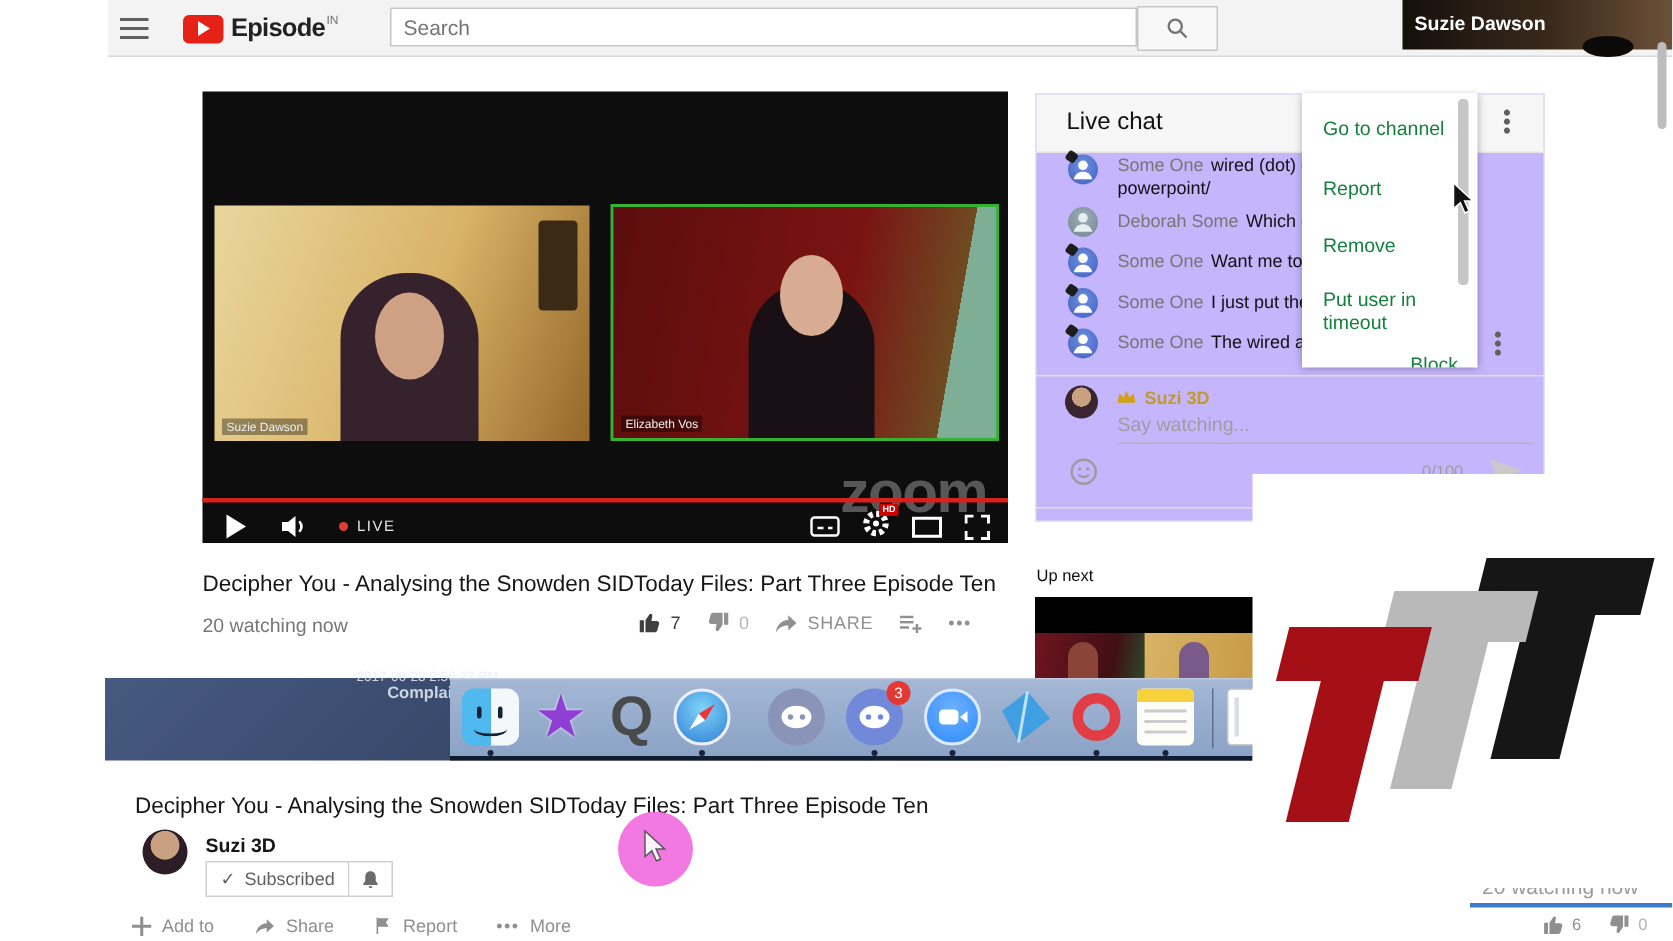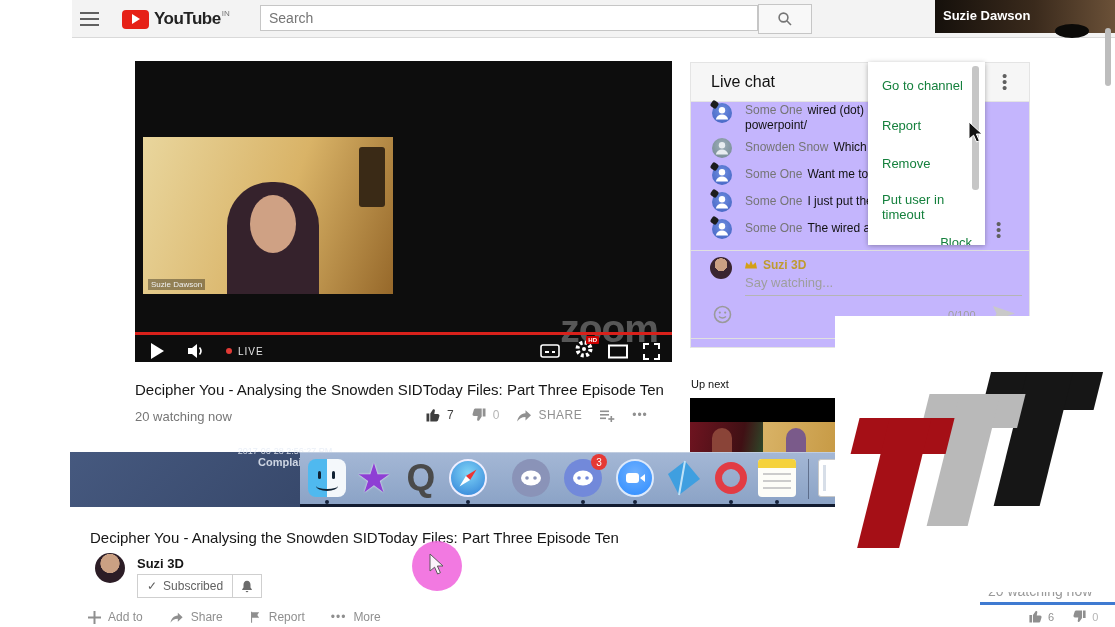--- a/index.html
+++ b/index.html
@@ -70,21 +70,21 @@
 <div class="page">
 
   <div class="abs topbar"></div>
   <div class="abs hamburger" style="left:80px;top:12px;">
       <span></span>
       <span></span>
       <span></span>
     </div>
   <div class="abs" style="left:122px;top:9px;display:flex;align-items:center;gap:5px;">
     <div class="logo-badge"></div>
-    <div><span class="logo-word">YouTube</span><span class="logo-sup">IN</span></div>
+    <div><span class="logo-word">Episode</span><span class="logo-sup">IN</span></div>
   </div>
   <input class="abs searchbox" style="left: 260px; top: 5px;" placeholder="Search">
   <div class="abs searchbtn" style="left:758px;top:4px;">
     <svg width="16" height="16" viewBox="0 0 16 16">
         <circle cx="6.5" cy="6.5" r="4.4" fill="none" stroke="#757575" stroke-width="1.6"></circle>
         <line x1="9.8" y1="9.8" x2="14" y2="14" stroke="#757575" stroke-width="1.6"></line>
       </svg>
   </div>
 
   <div class="abs camoverlay">
@@ -95,20 +95,25 @@
 
   <div class="abs player">
 
     <div class="abs" style="left:8px;top:76px;width:250px;height:157px;background:linear-gradient(110deg,#e9d69d,#d9b367 55%,#96682a);overflow:hidden;">
       <div class="abs" style="right:8px;top:10px;width:26px;height:60px;background:#3a2a16;border-radius:3px;"></div>
       <div class="person-hair" style="left:84px;width:92px;height:112px;background:#35222c;"></div>
       <div class="person-face" style="left:107px;top:58px;width:46px;height:58px;background:#cfa184;"></div>
       <span class="cam-label">Suzie Dawson</span>
     </div>
 
+    <div class="abs" style="left:272px;top:75px;width:255px;height:154px;background:linear-gradient(100deg,#5c0d0d,#7a1413 60%,#6e4b22 86%,#7fae96 86%);border:2px solid #35b234;overflow:hidden;">
+      <div class="person-hair" style="left:90px;width:84px;height:104px;background:#181014;"></div>
+      <div class="person-face" style="left:111px;top:32px;width:42px;height:54px;background:#d8ac92;"></div>
+      <span class="cam-label">Elizabeth Vos</span>
+    </div>
     <div class="abs watermark">zoom</div>
     <div class="abs progress"></div>
 
     <div class="abs ctrl" style="left:16px;">
       <div class="playtri"></div>
       <svg style="margin-left:24px;" width="20" height="16" viewBox="0 0 20 16">
           <polygon points="0,5 4,5 9,1 9,15 4,11 0,11" fill="#fff"></polygon>
           <path d="M11.5 4.5q3 3.5 0 7" stroke="#fff" stroke-width="1.6" fill="none"></path>
         </svg>
       <div class="livedot" style="margin-left:18px;"></div>
@@ -179,21 +184,21 @@
   <div class="abs msg-avatar" style="left:712px;top:103px;"><div class="modbadge"></div><svg width="20" height="20" viewBox="0 0 20 20">
         <circle cx="10" cy="7.2" r="3.2" fill="#fff"></circle>
         <path d="M3.8 16.5c.8-3.4 3.3-5 6.2-5s5.4 1.6 6.2 5z" fill="#fff"></path>
       </svg></div>
   <div class="msgline" style="top:103px;"><span class="mname">Some One</span><span>wired (dot) co</span></div>
   <div class="msgline" style="top:118px;">powerpoint/</div>
   <div class="abs msg-avatar gray" style="left:712px;top:138px;"><svg width="20" height="20" viewBox="0 0 20 20">
         <circle cx="10" cy="7.2" r="3.2" fill="#e8edf0"></circle>
         <path d="M3.8 16.5c.8-3.4 3.3-5 6.2-5s5.4 1.6 6.2 5z" fill="#e8edf0"></path>
       </svg></div>
-  <div class="msgline" style="top:140px;"><span class="mname">Snowden Snow</span><span>Which co</span></div>
+  <div class="msgline" style="top:140px;"><span class="mname">Deborah Some</span><span>Which co</span></div>
   <div class="abs msg-avatar" style="left:712px;top:165px;"><div class="modbadge"></div><svg width="20" height="20" viewBox="0 0 20 20">
         <circle cx="10" cy="7.2" r="3.2" fill="#fff"></circle>
         <path d="M3.8 16.5c.8-3.4 3.3-5 6.2-5s5.4 1.6 6.2 5z" fill="#fff"></path>
       </svg></div>
   <div class="msgline" style="top:167px;"><span class="mname">Some One</span><span>Want me to li</span></div>
   <div class="abs msg-avatar" style="left:712px;top:192px;"><div class="modbadge"></div><svg width="20" height="20" viewBox="0 0 20 20">
         <circle cx="10" cy="7.2" r="3.2" fill="#fff"></circle>
         <path d="M3.8 16.5c.8-3.4 3.3-5 6.2-5s5.4 1.6 6.2 5z" fill="#fff"></path>
       </svg></div>
   <div class="msgline" style="top:194px;"><span class="mname">Some One</span><span>I just put the</span></div>

